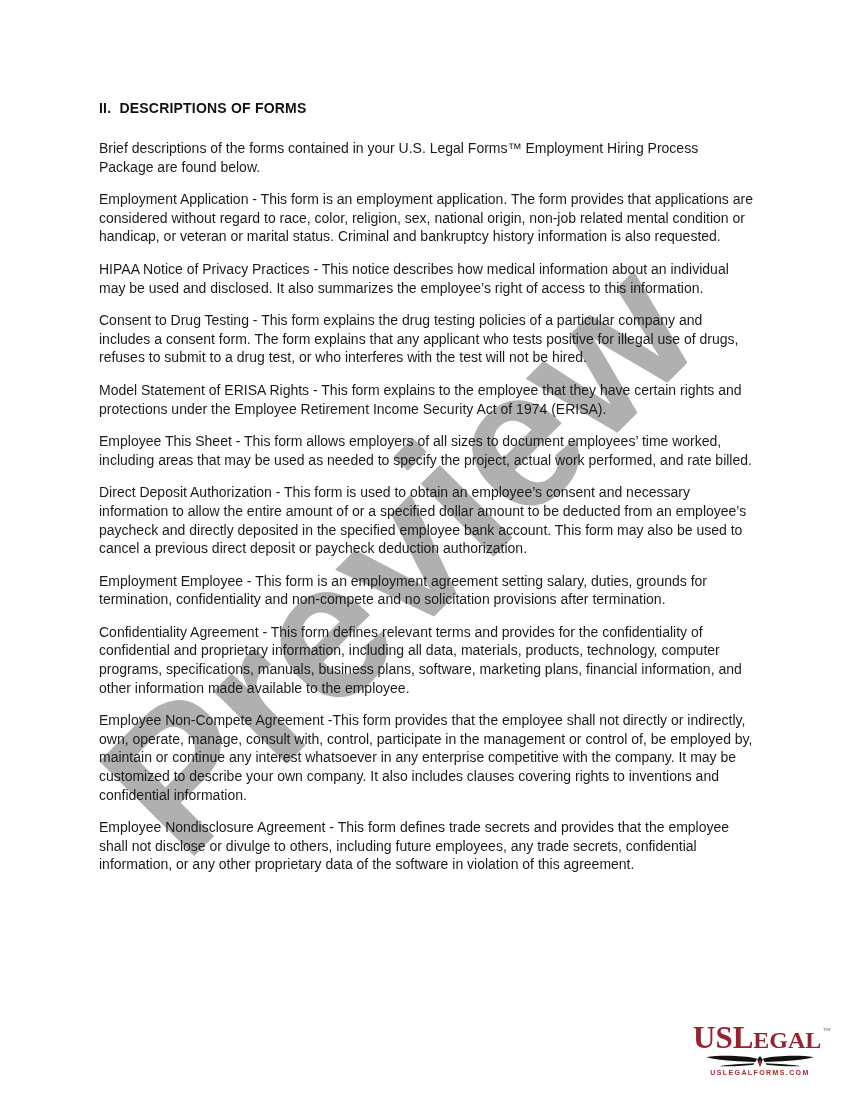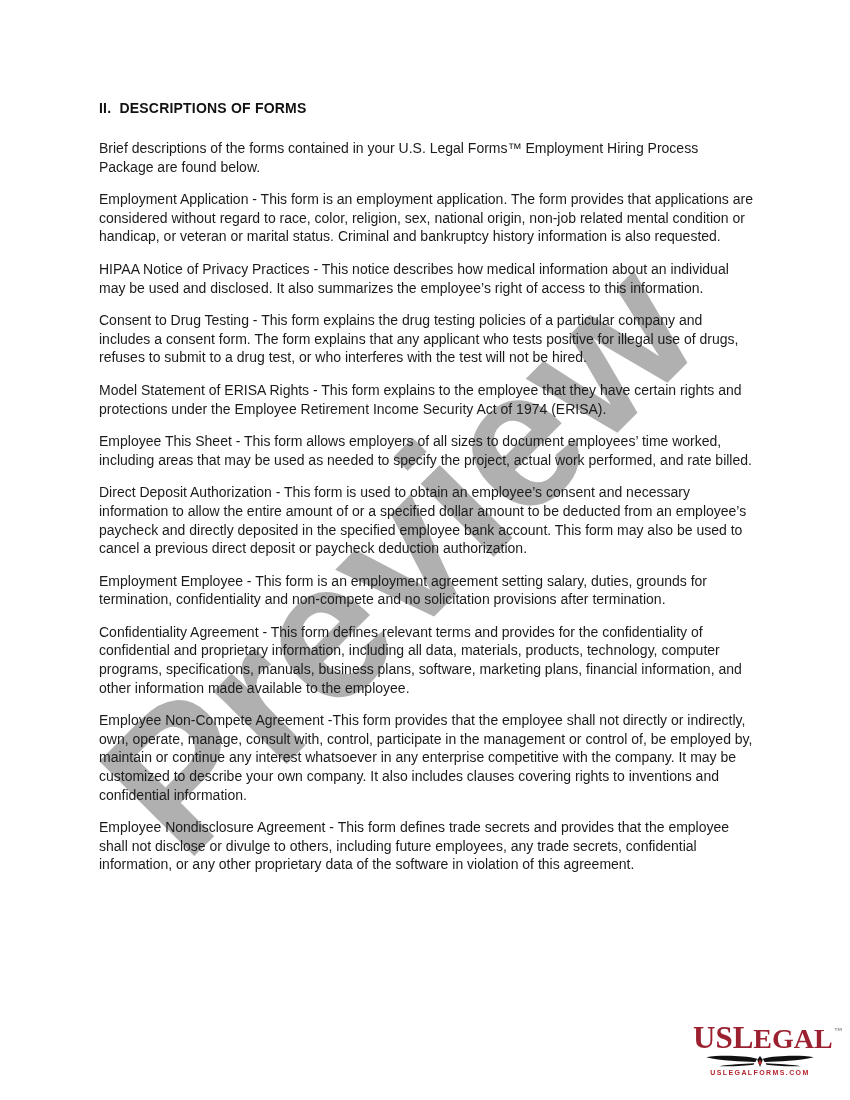--- a/index.html
+++ b/index.html
@@ -20,21 +20,21 @@
     white-space:pre-wrap; color:#111;
   }
   .content p { font-size:14px; line-height:18.6px; margin:14px 0 0 0; }
   .content p.intro { margin-top:23px; }
   .u { text-underline-offset:2px; }
   .logo { position:absolute; left:693px; top:1022px; width:134px; text-align:center; z-index:1; }
   .brand {
     font-family:"Liberation Serif", serif; font-weight:bold;
     font-size:31px; line-height:1; white-space:nowrap;
   }
-  .brand .egal { font-size:28px; }
+  .brand .egal { font-size:24px; }
   .brand .tm {
     font-family:"Liberation Sans", sans-serif; font-weight:bold;
     font-size:9px; color:#8f8f8f; vertical-align:14px; margin-left:1px;
   }
   .eagle { display:block; width:118px; height:13px; margin:2px auto 1px auto; }
   .logo-url {
     font-size:7px; font-weight:bold; letter-spacing:1.4px;
     font-family:"Liberation Sans", sans-serif; white-space:nowrap;
   }
 </style>

